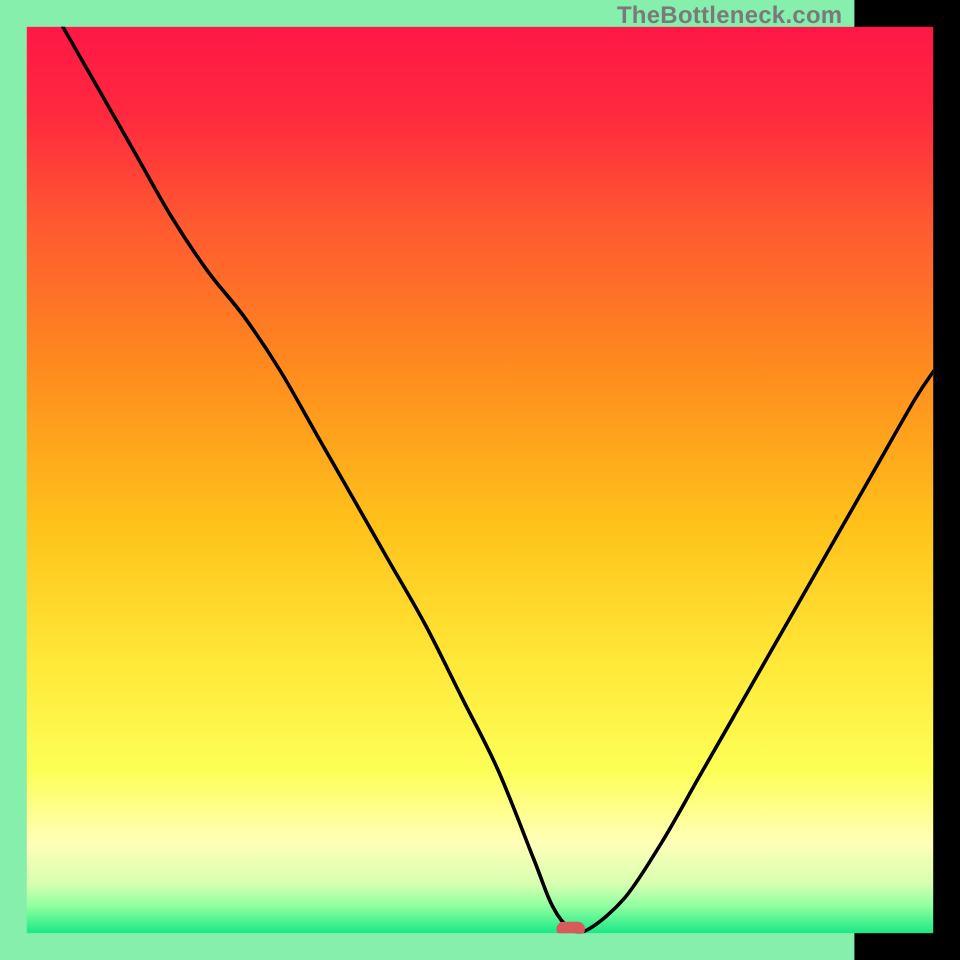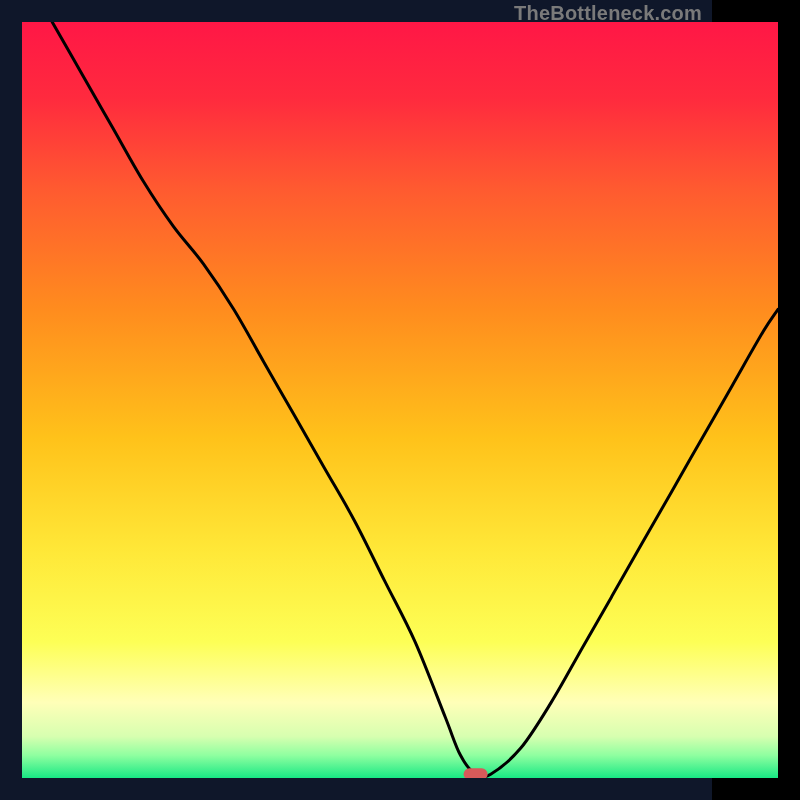--- a/index.html
+++ b/index.html
@@ -7,21 +7,21 @@
     padding: 0;
     width: 800px;
     height: 800px;
     background: #000;
     font-family: Arial, Helvetica, sans-serif;
   }
   .frame {
     position: relative;
     width: 712px;
     height: 800px;
-    background: #0f172a;
+    background: #86efac;
   }
   .watermark {
     position: absolute;
     top: 2px;
     right: 10px;
     color: #7a7a7a;
     font-size: 20px;
     font-weight: 600;
     z-index: 10;
     letter-spacing: 0.2px;

